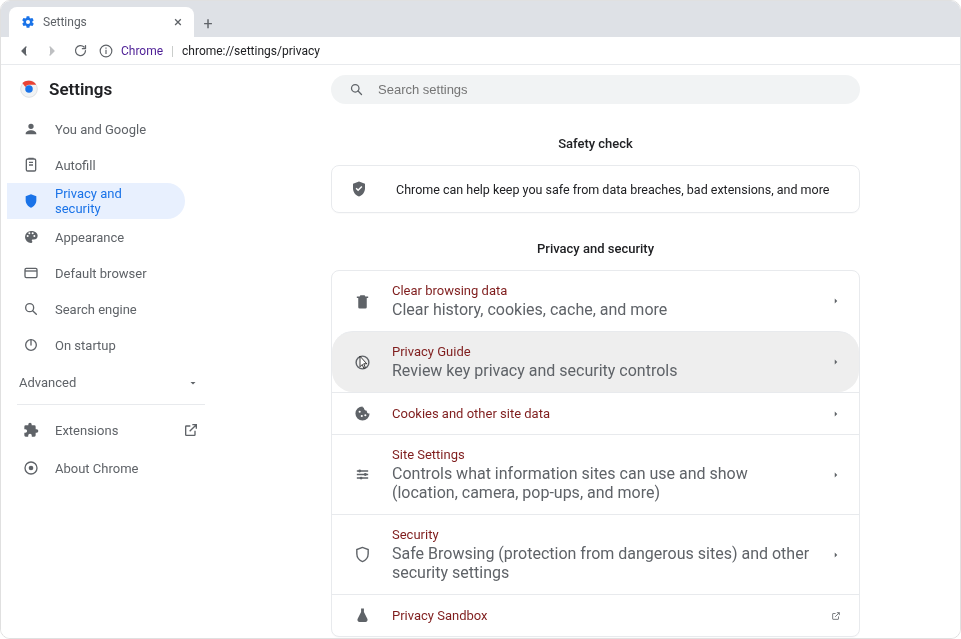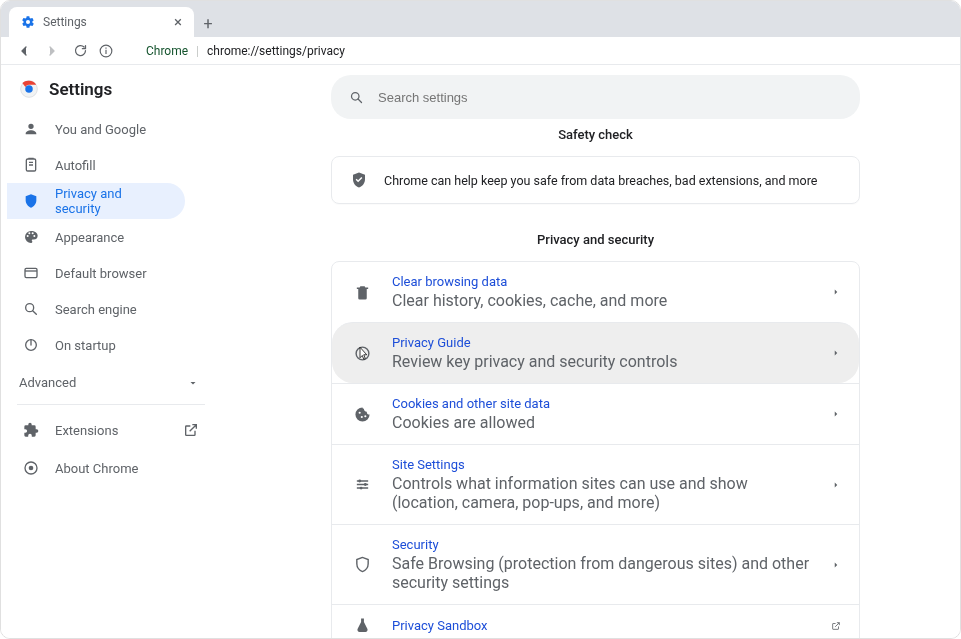--- a/index.html
+++ b/index.html
@@ -61,21 +61,21 @@
     }
     .nav-btn svg { display:block; }
     .address-bar {
       display: flex; align-items: center;
       font-size: 12px;
       color: #5f6368;
       gap: 8px;
     }
     .addr-icon svg { display:block; color:#5f6368; }
     .addr-sep { color: #c4c7c5; }
-    .addr-text { color: #14532d; margin-left: 25px; }
+    .addr-text { color: #4c1d95; }
     .addr-url { color: #202124; }
     .content-area {
       display: flex;
       height: calc(100% - 64px);
       background: #fff;
     }
     .sidebar {
       width: 220px;
       padding: 14px 6px 0 6px;
       display: flex;
@@ -127,47 +127,47 @@
     .side-link svg { width:16px; height:16px; color:#5f6368; display:block; flex-shrink:0; }
     .side-link .ext-icon { margin-left:auto; }
     .main {
       flex: 1;
       padding: 10px 100px 0 110px;
       overflow-y: auto;
     }
     .search-pill {
       background: #f1f3f4;
       border-radius: 20px;
-      height: 44px;
+      height: 29px;
       display: flex;
       align-items: center;
       gap: 14px;
       padding: 0 18px;
-      margin-bottom: 8px;
+      margin-bottom: 32px;
     }
     .search-pill svg { width:15px; height:15px; color:#5f6368; display:block; }
     .search-pill input {
       border: none; background: transparent; outline: none;
       font-size: 13px; color:#5f6368; flex:1;
     }
     .section-title {
       font-size: 13px; color: #202124; font-weight:500;
       margin-bottom: 14px;
       text-align: center;
     }
     .card {
       border: 1px solid #e8eaed;
       border-radius: 8px;
       background: #fff;
       box-shadow: 0 1px 1px rgba(0,0,0,0.02);
     }
     .safety-card {
       display: flex; align-items: center;
       padding: 14px 18px;
-      gap: 16px;
+      gap: 28px;
       margin-bottom: 28px;
     }
     .safety-card svg.shield { width:18px; height:18px; color:#5f6368; display:block; flex-shrink:0; }
     .safety-text { flex:1; font-size: 12.5px; color:#202124; }
     .check-btn {
       background: #1a73e8; color:#fff;
       border:none; border-radius:4px;
       padding: 7px 18px; font-size:12.5px;
       cursor:pointer;
     }
@@ -176,21 +176,21 @@
       padding: 12px 18px;
       border-top: 1px solid #e8eaed;
       cursor:pointer;
       position: relative;
     }
     .list-card .row:first-child { border-top: none; }
     .list-card .row.hovered { background:#eeeeee;border-radius:21px; }
     .row .row-icon { width:24px; display:flex; justify-content:center; }
     .row .row-icon svg { width:17px; height:17px; color:#5f6368; display:block; }
     .row .row-texts { flex:1; }
-    .row .row-title { font-size: 13px; color:#1d4ed8; }
+    .row .row-title { font-size: 13px; color:#7f1d1d; }
     .row .row-sub { font-size: 16px; color:#5f6368; margin-top:2px; }
     .row .chev { color:#5f6368; }
     .row .chev svg { width:10px; height:10px; display:block; }
     .cursor-pointer-overlay {
       position:absolute; left: 22px; top: 22px;
     }
     .cursor-pointer-overlay svg { width:18px; height:18px; }
   </style>
 </head>
 <body>
@@ -386,21 +386,20 @@
       </div>
 
       <div class="row">
         <span class="row-icon">
             <svg viewBox="0 0 24 24">
               <path fill="currentColor" d="M12 2a10 10 0 1 0 10 10 4 4 0 0 1-4-4 4 4 0 0 1-4-4 2 2 0 0 1-2-2Zm-4 9a1.5 1.5 0 1 1 1.5-1.5A1.5 1.5 0 0 1 8 11Zm3 6a1.5 1.5 0 1 1 1.5-1.5A1.5 1.5 0 0 1 11 17Zm5-1a1.5 1.5 0 1 1 1.5-1.5A1.5 1.5 0 0 1 16 16Z"></path>
             </svg>
           </span>
         <div class="row-texts">
           <div class="row-title">Cookies and other site data</div>
-          <div class="row-sub">Cookies are allowed</div>
         </div>
         <span class="chev">
             <svg viewBox="0 0 24 24">
               <path fill="currentColor" d="m9 6 6 6-6 6Z"></path>
             </svg>
           </span>
       </div>
 
       <div class="row">
         <span class="row-icon">

